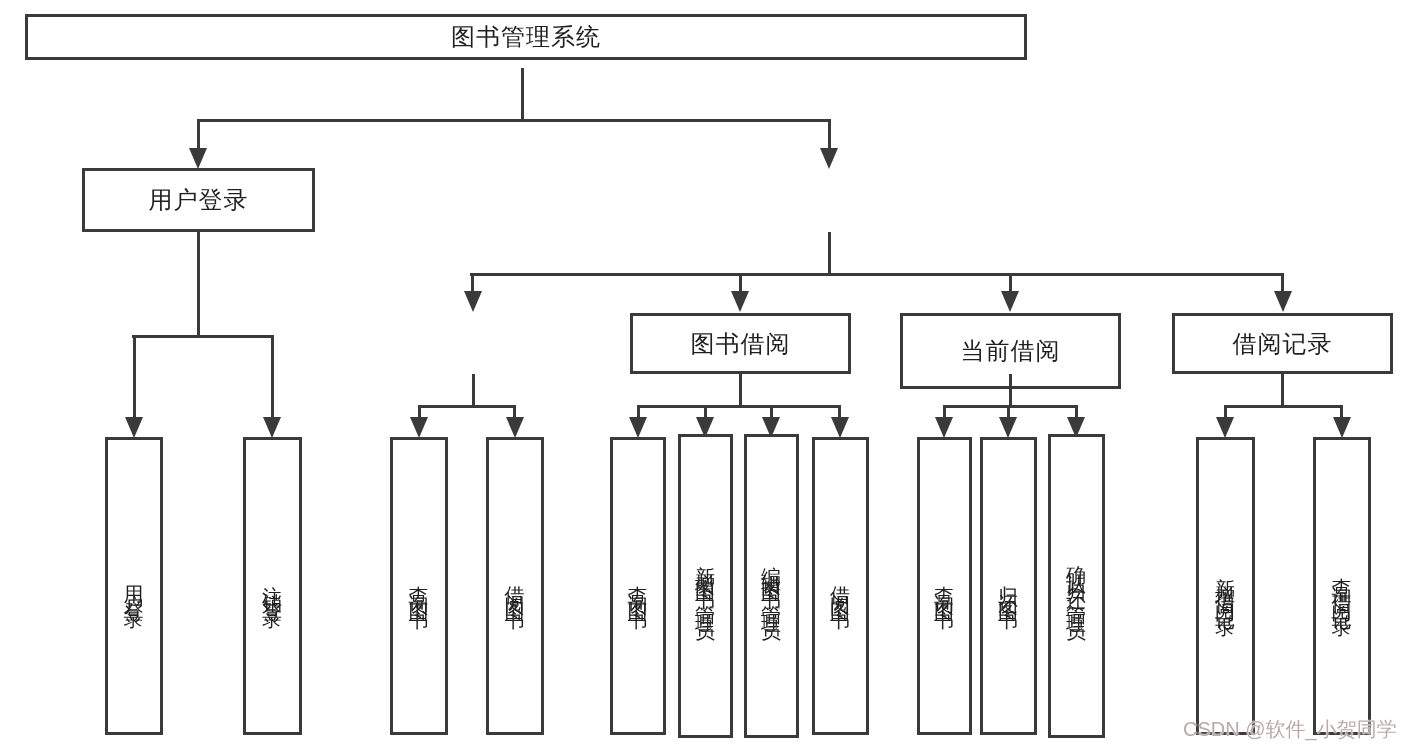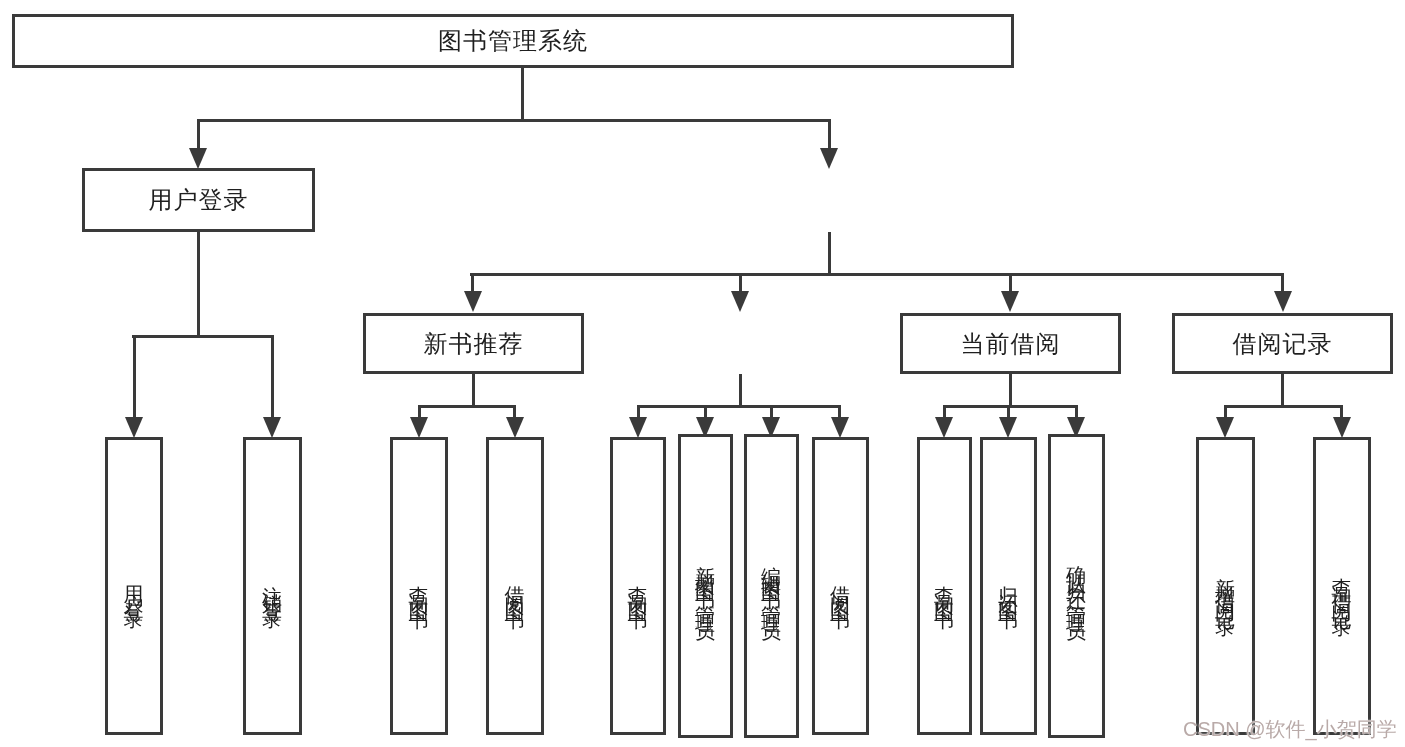--- a/index.html
+++ b/index.html
@@ -35,21 +35,21 @@
     color:var(--watermark);white-space:nowrap;z-index:5;
     text-shadow:0 0 2px #fff,0 0 1px #fff;
     text-align:right;
   }
 </style>
 </head>
 <body>
 
 <div id="canvas">
 
-  <div class="box h" style="left:12px;top:14px;width:1002px;height:54px">
+  <div class="box h" style="left:25px;top:14px;width:1002px;height:46px">
     <span>图书管理系统</span>
   </div>
 
   <div class="vln" style="left:521px;top:68px;height:53px"></div>
   <div class="hln" style="left:197px;top:119px;width:634px"></div>
   <div class="vln" style="left:197px;top:119px;height:33px"></div>
   <div class="arr" style="left:189px;top:148px"></div>
   <div class="vln" style="left:828px;top:119px;height:33px"></div>
   <div class="arr" style="left:820px;top:148px"></div>
 
@@ -68,24 +68,24 @@
   <div class="hln" style="left:470px;top:273px;width:814px"></div>
   <div class="vln" style="left:471px;top:273px;height:22px"></div>
   <div class="arr" style="left:464px;top:291px"></div>
   <div class="vln" style="left:739px;top:273px;height:22px"></div>
   <div class="arr" style="left:731px;top:291px"></div>
   <div class="vln" style="left:1009px;top:273px;height:22px"></div>
   <div class="arr" style="left:1001px;top:291px"></div>
   <div class="vln" style="left:1281px;top:273px;height:22px"></div>
   <div class="arr" style="left:1274px;top:291px"></div>
 
-  <div class="box h" style="left:363px;top:313px;width:221px;height:61px">
-    <span>新书推荐</span>
+  <div class="box h" style="left:630px;top:313px;width:221px;height:61px">
+    <span>图书借阅</span>
   </div>
-  <div class="box h" style="left:900px;top:313px;width:221px;height:61px">
+  <div class="box h" style="left:900px;top:313px;width:221px;height:76px">
     <span>当前借阅</span>
   </div>
   <div class="box h" style="left:1172px;top:313px;width:221px;height:61px">
     <span>借阅记录</span>
   </div>
 
   <div class="vln" style="left:472px;top:374px;height:33px"></div>
   <div class="hln" style="left:418px;top:405px;width:98px"></div>
   <div class="vln" style="left:418px;top:405px;height:16px"></div>
   <div class="arr" style="left:410px;top:417px"></div>

